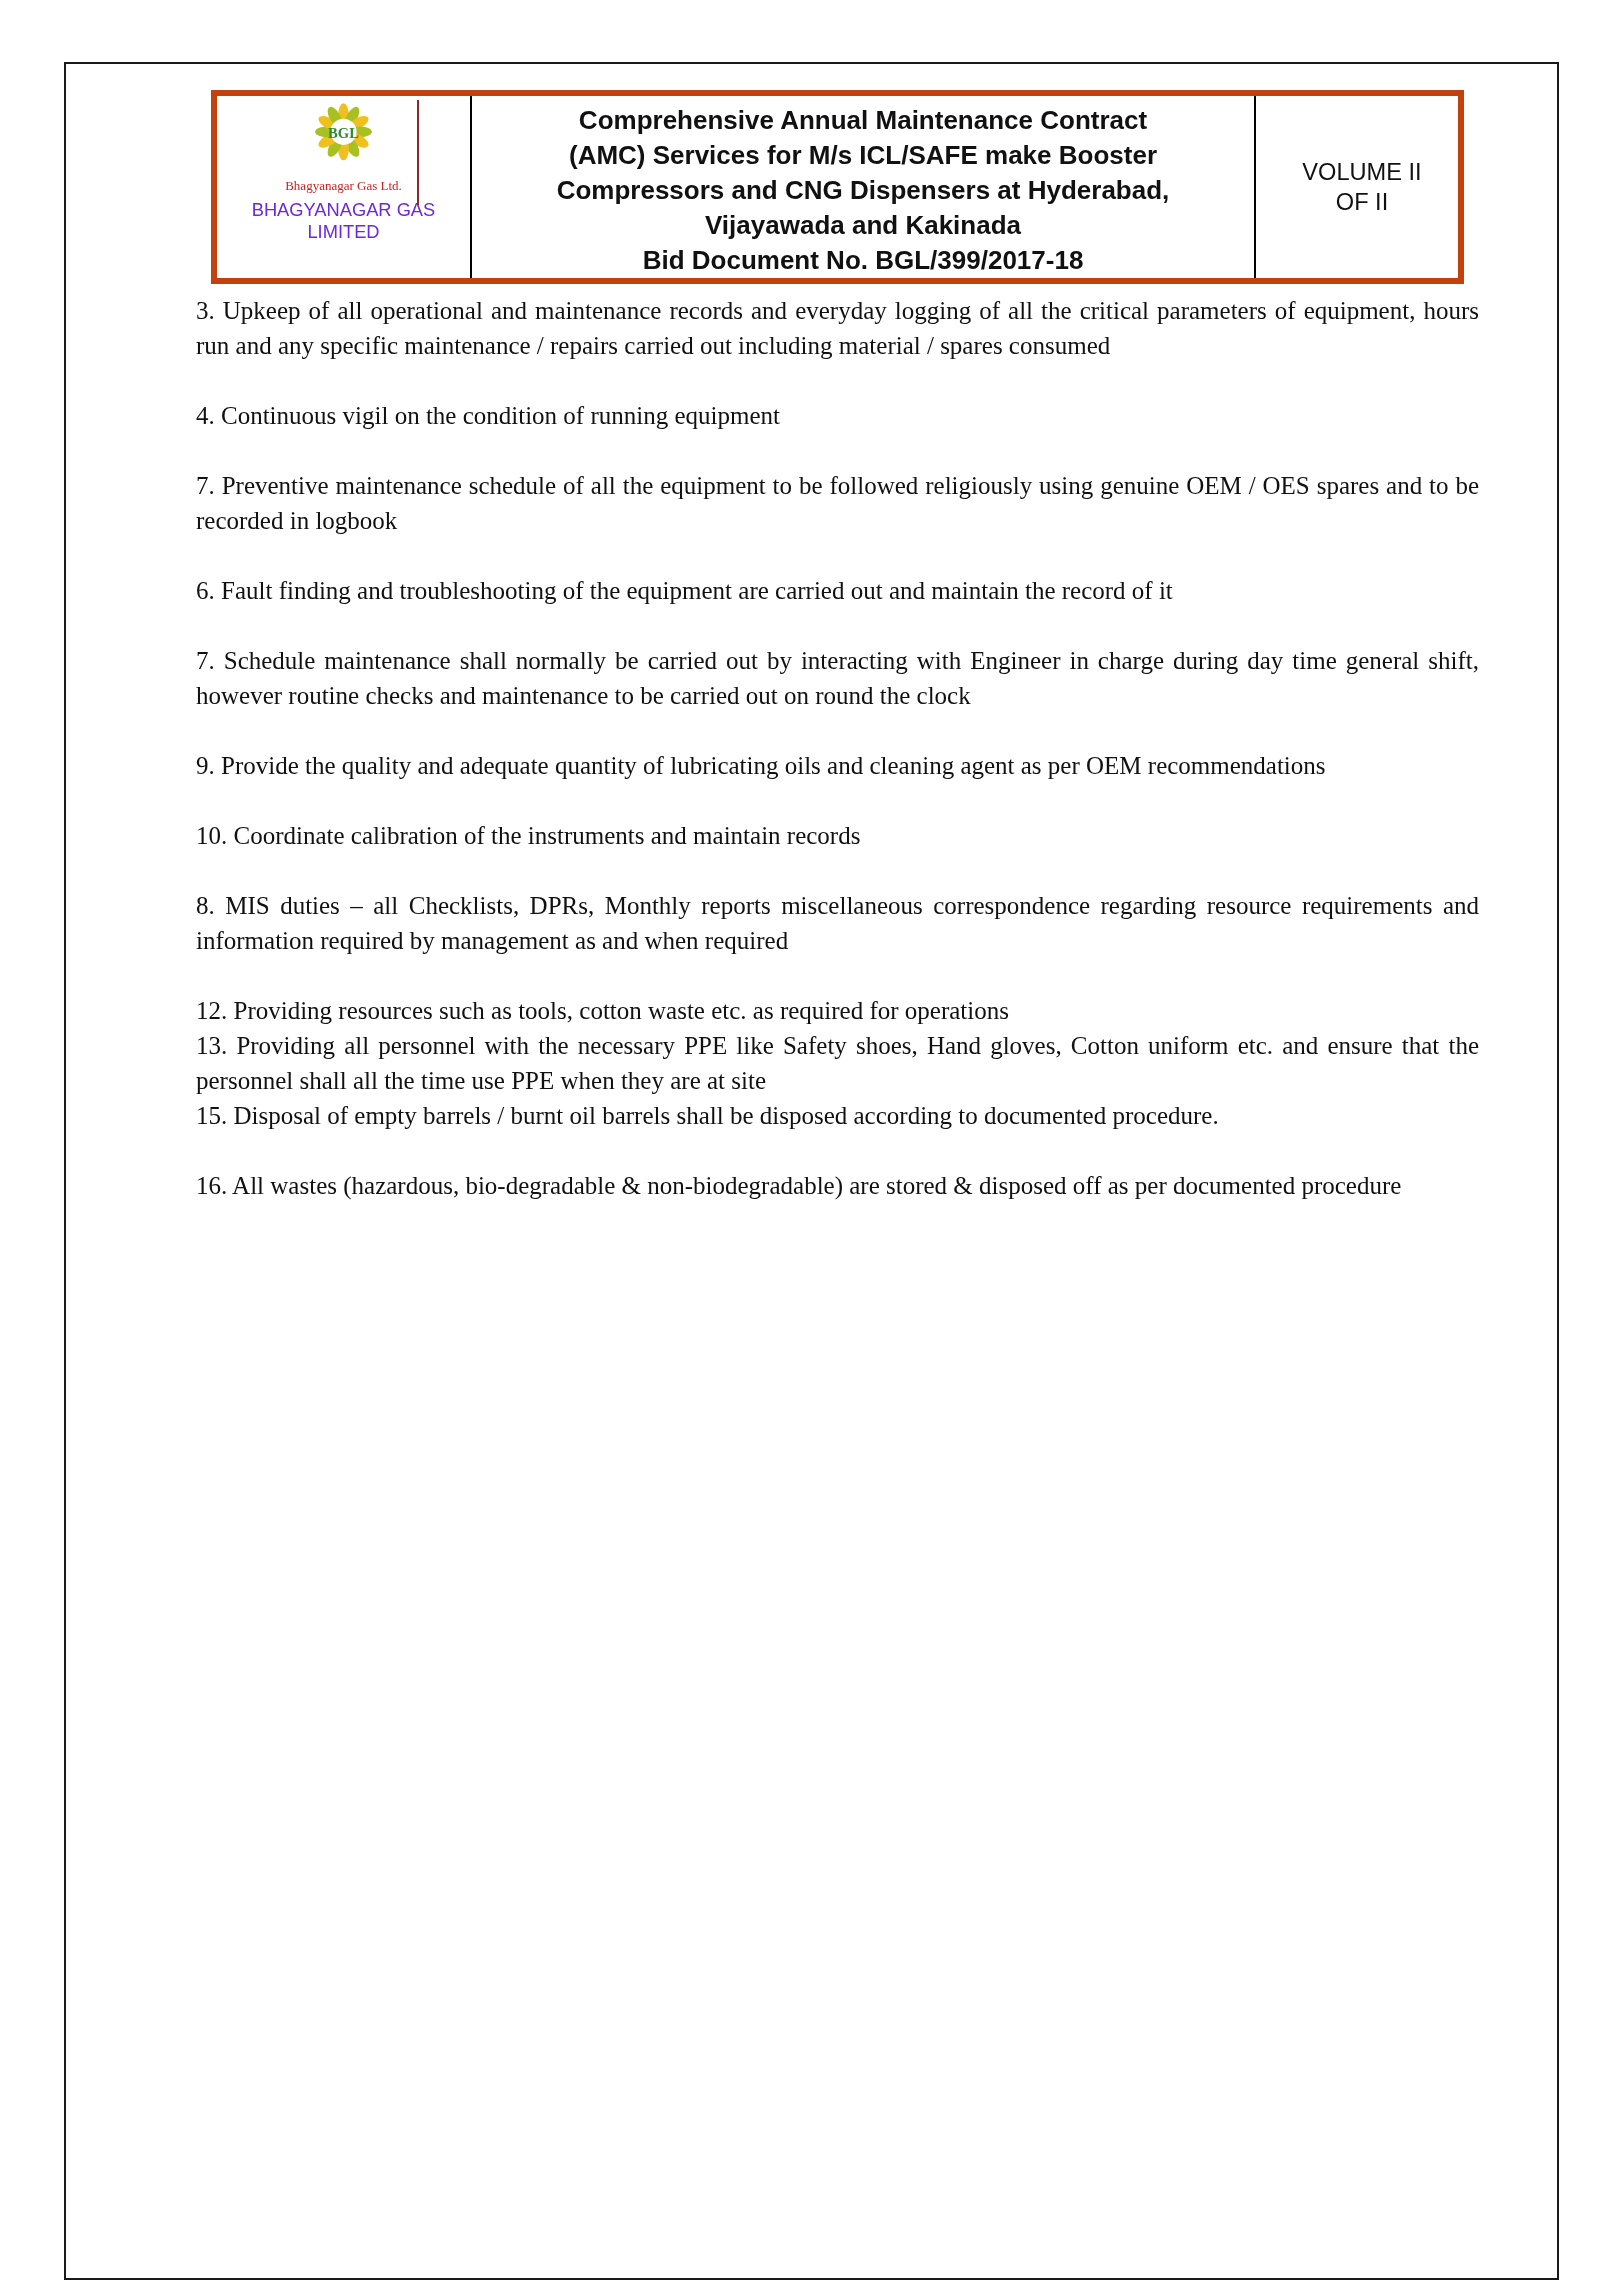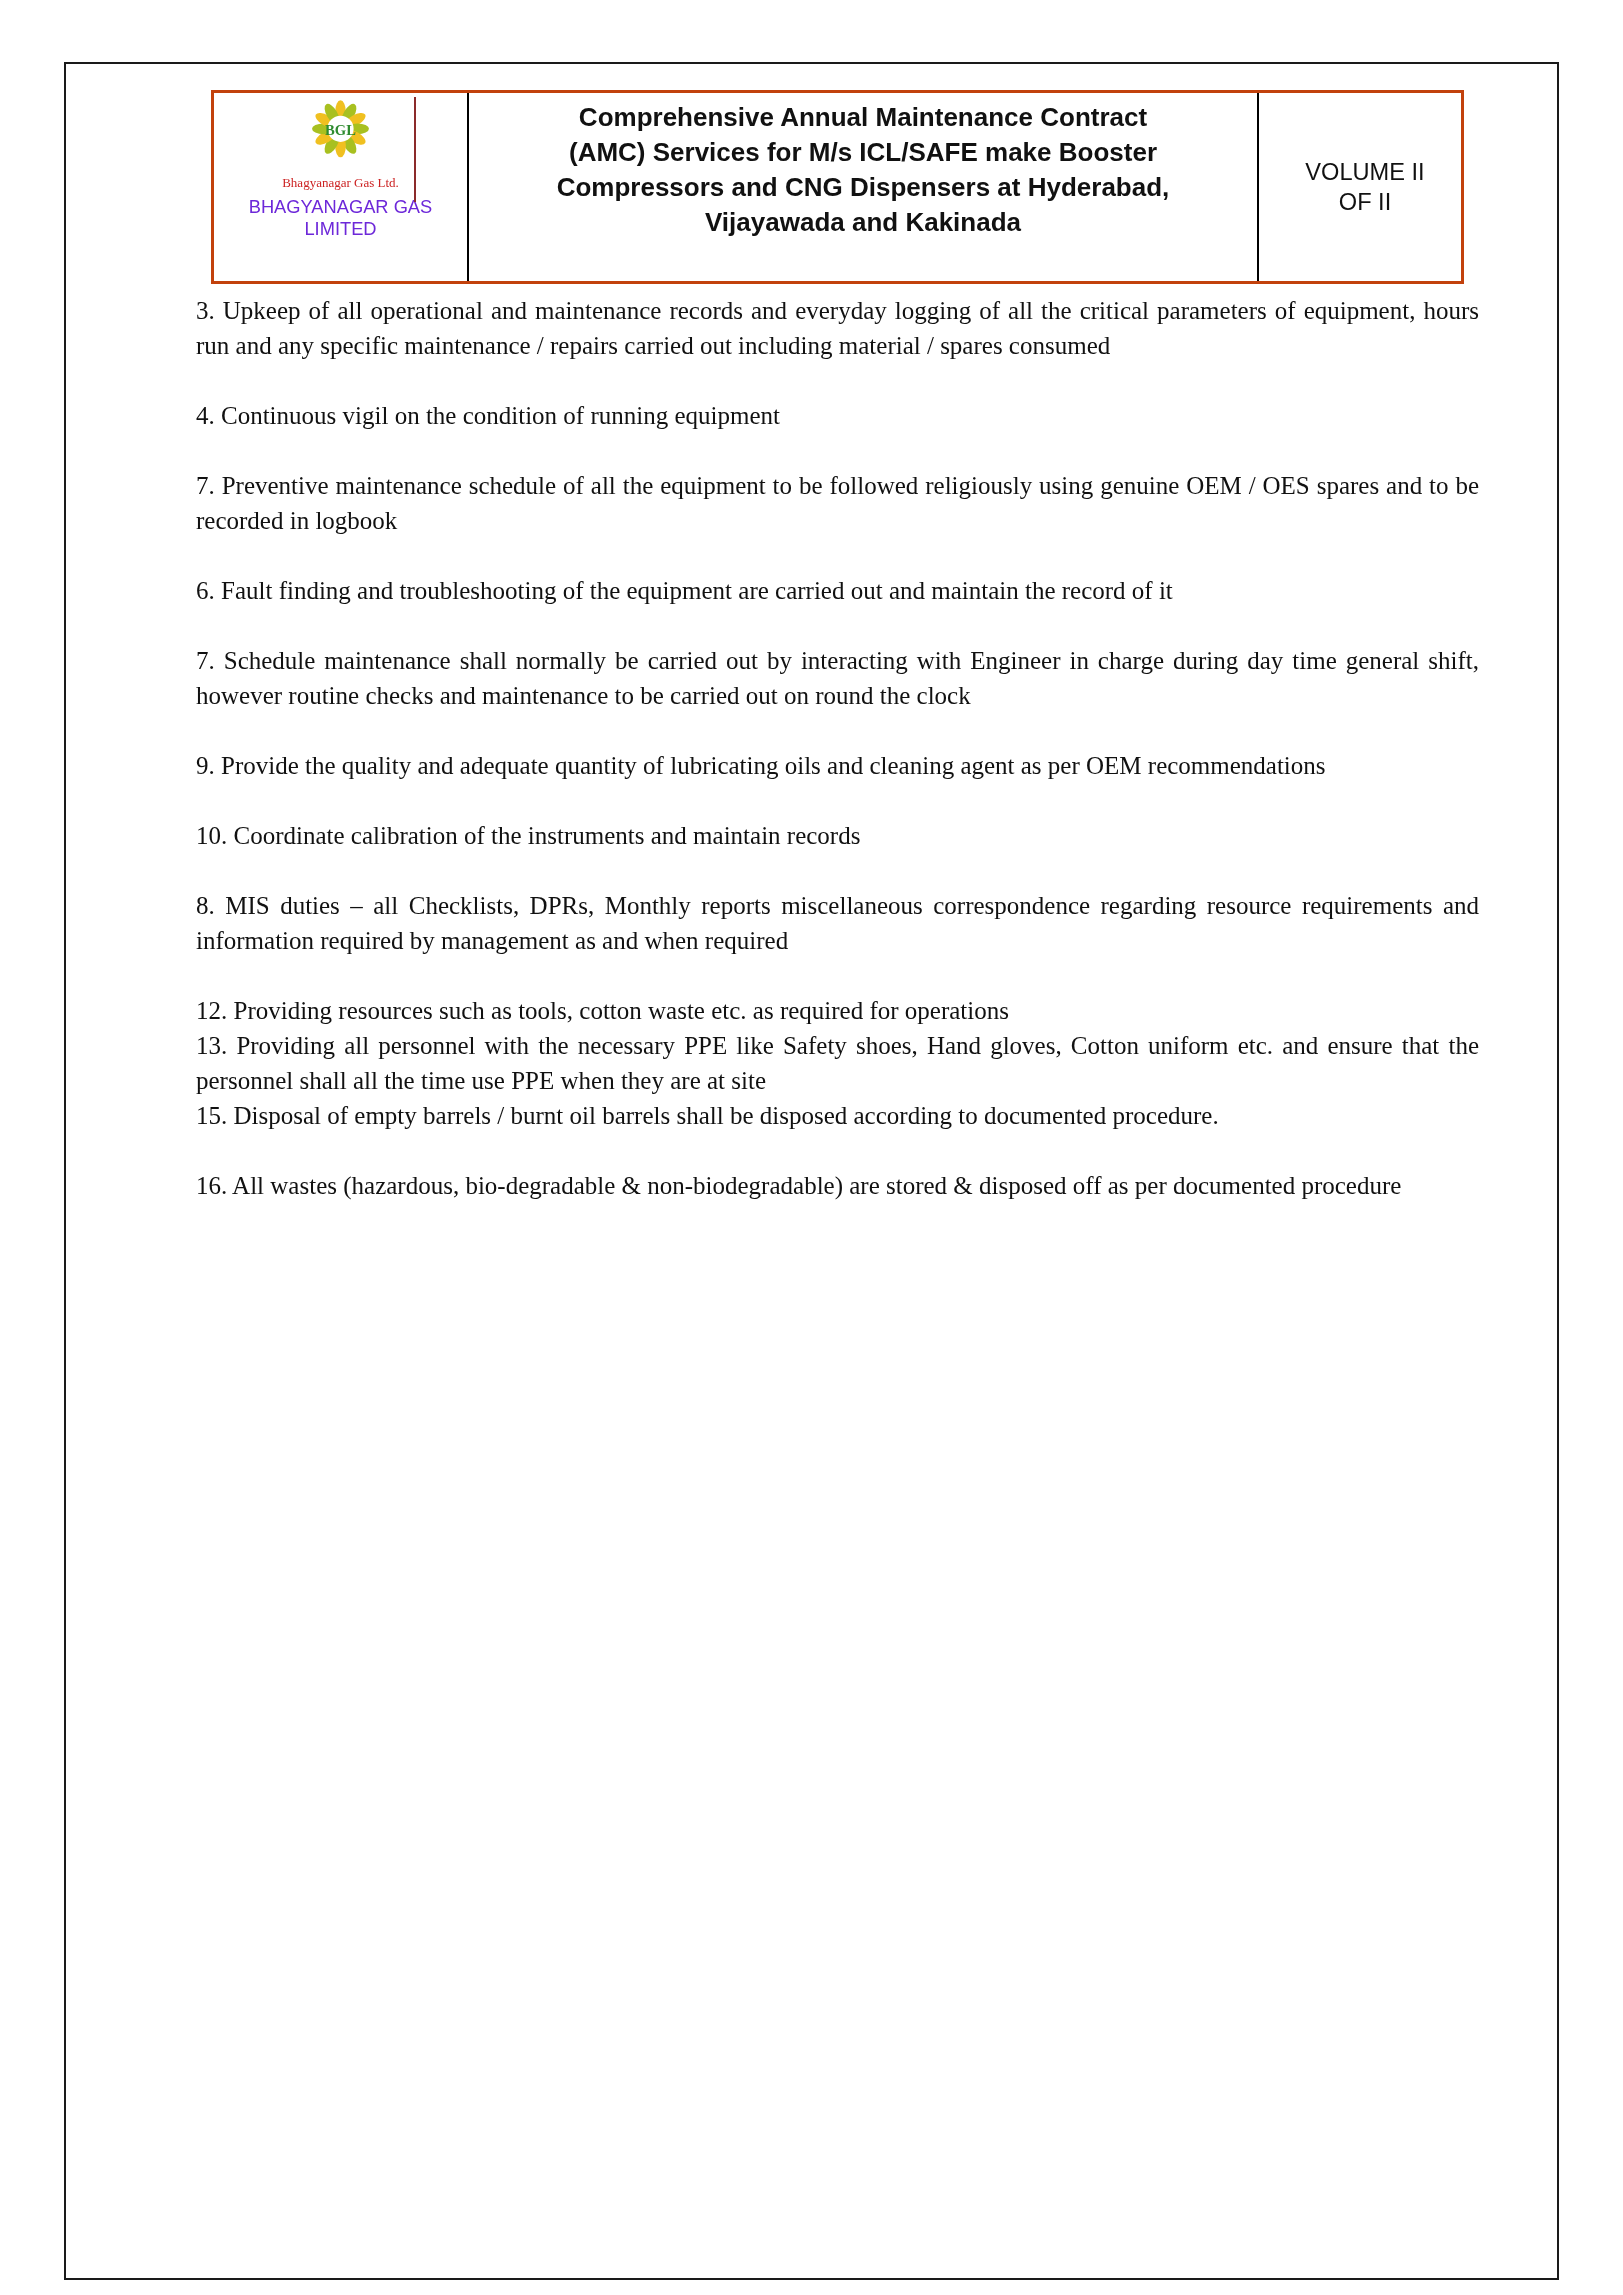--- a/index.html
+++ b/index.html
@@ -22,21 +22,21 @@
     border: 2px solid #1a1a1a;
   }
   
   .header-table {
     position: absolute;
     left: 211px;
     top: 90px;
     width: 1253px;
     height: 194px;
     display: flex;
-    border: 3px solid #c2410c;
+    border: 6px solid #c2410c;
     background: #ffffff;
   }
   .cell { height: 100%; }
   .cell-logo {
     width: 255px;
     border-right: 2px solid #000000;
     display: flex;
     flex-direction: column;
     align-items: center;
     justify-content: flex-start;
@@ -173,20 +173,21 @@
         <div>LIMITED</div>
       </div>
       <div class="logo-divider"></div>
     </div>
 
     <div class="cell cell-title">
       <div>Comprehensive Annual Maintenance Contract</div>
       <div>(AMC) Services for M/s ICL/SAFE make Booster</div>
       <div>Compressors and CNG Dispensers at Hyderabad,</div>
       <div>Vijayawada and Kakinada</div>
+      <div>Bid Document No. BGL/399/2017-18</div>
     </div>
 
     <div class="cell cell-volume">
       <div>VOLUME II</div>
       <div>OF II</div>
     </div>
 
   </div>
 
   <div class="doc-body">

